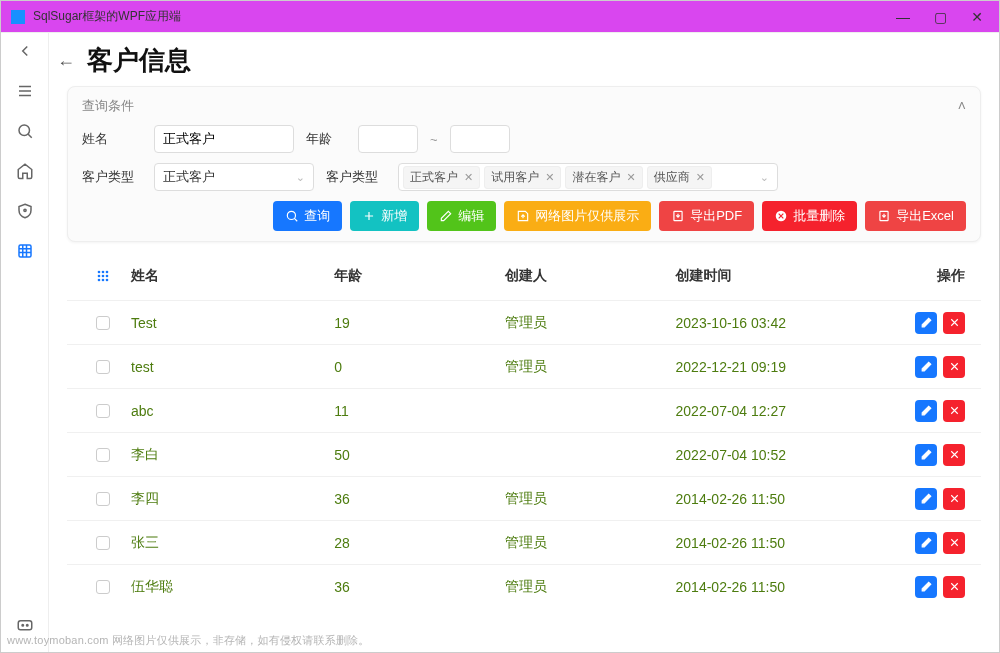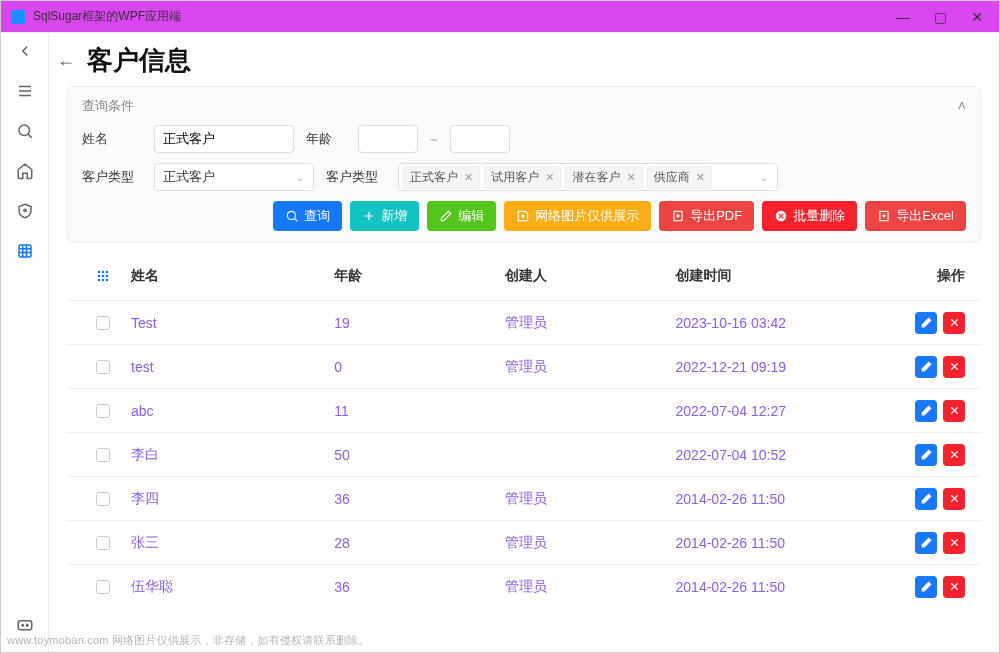--- a/index.html
+++ b/index.html
@@ -35,21 +35,21 @@
 .tagbox .caret { position: absolute; right: 8px; color: #bbb; font-size: 11px; }
 .tag { display: flex; align-items: center; gap: 6px; background: #f5f5f5; border: 1px solid #eee; border-radius: 3px; padding: 2px 6px; font-size: 12px; color: #555; }
 .tag .x { color: #999; cursor: pointer; font-size: 11px; }
 .btnbar { display: flex; gap: 8px; justify-content: flex-end; }
 .btn { display: inline-flex; align-items: center; gap: 5px; height: 30px; padding: 0 12px; border: none; border-radius: 4px; color: #fff; font-size: 13px; cursor: pointer; }
 .btn svg { width: 14px; height: 14px; }
 .b-blue { background: #1677ff; } .b-teal { background: #13c2c2; } .b-green { background: #52c41a; } .b-orange { background: #faad14; } .b-green2 { background: #ef4444; } .b-red { background: #f5222d; }
 .table-wrap { margin: 0 18px 0 18px; flex: 1; overflow: hidden; }
 .tbl-head, .tbl-row { display: flex; align-items: center; padding: 0 16px; gap: 8px; }
 .tbl-head { height: 48px; color: #333; font-weight: 600; font-size: 14px; background:#fff; }
-.tbl-row { height: 44px; background:#fff; border-top: 1px solid #f0f0f0; font-size: 14px; color: #8b5cf6; }
+.tbl-row { height: 44px; background:#fff; border-top: 1px solid #f0f0f0; font-size: 14px; color: #4d7c0f; }
 .col-chk { width: 40px; display:flex; justify-content:center; }
 .col-name { flex: 1.2; }
 .col-age { flex: 1; }
 .col-creator { flex: 1; }
 .col-time { flex: 1.3; }
 .col-ops { width: 70px; display:flex; gap:6px; justify-content:flex-end; }
 .grid-icon { color:#1677ff; cursor:pointer; }
 .grid-icon svg{width:16px;height:16px;}
 .chk { width: 14px; height: 14px; border: 1px solid #ccc; border-radius: 3px; background:#fff; cursor:pointer; }
 .ibtn { width: 22px; height: 22px; border-radius: 4px; display:flex; align-items:center; justify-content:center; cursor:pointer; }

